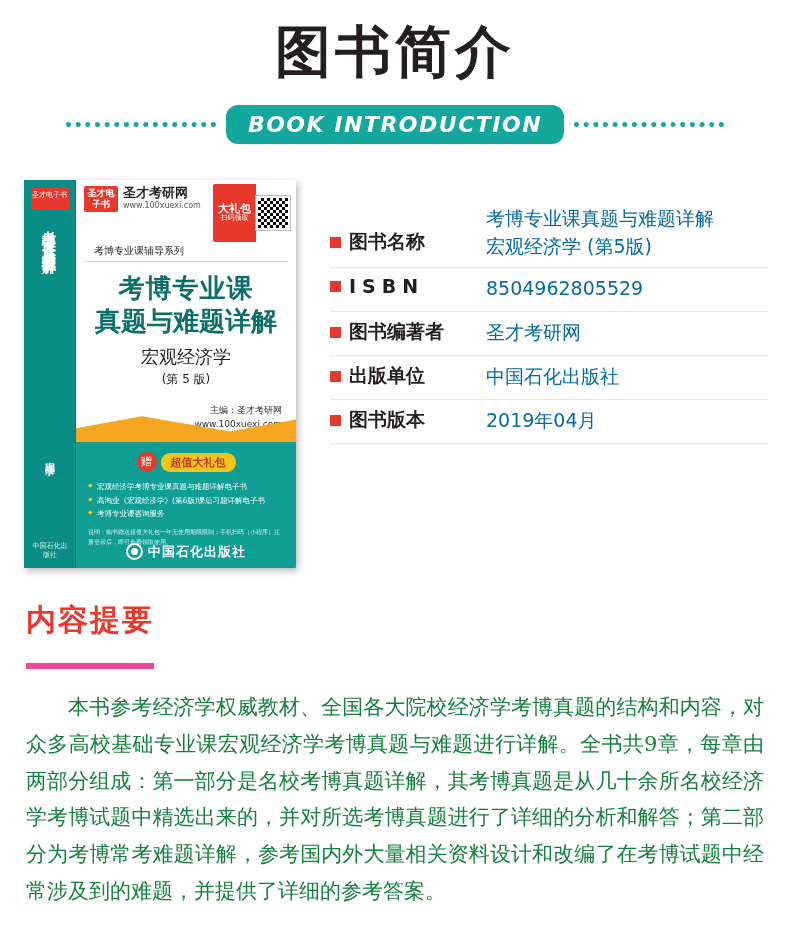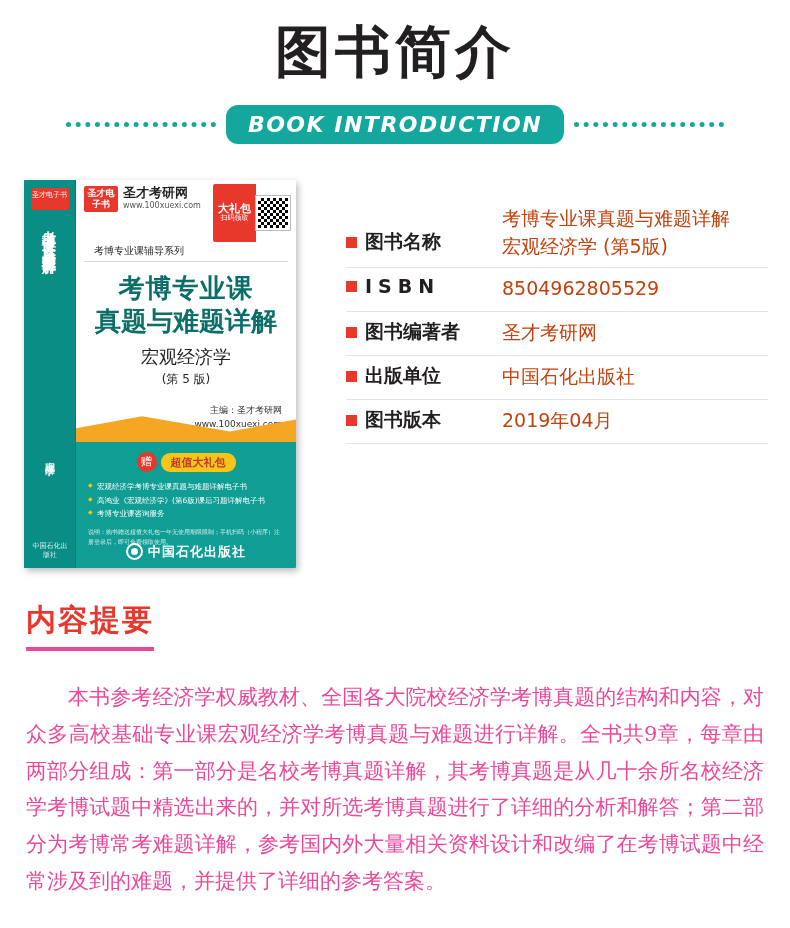--- a/index.html
+++ b/index.html
@@ -48,21 +48,20 @@
     padding: 7px 22px;
     white-space: nowrap;
     border-radius: 12px;
   }
 
   
   .info-area {
     display: flex;
     margin-top: 26px;
     padding: 0 22px 0 18px;
-    gap: 16px;
   }
 
   
   .cover-wrap {
     position: relative;
     width: 300px;
     flex: 0 0 300px;
     height: 400px;
   }
   .cover {
@@ -347,46 +346,46 @@
   }
   .spec-label .sq {
     width: 11px; height: 11px;
     background: #e8372b;
     flex: 0 0 11px;
   }
   .spec-label .lbl-isbn { letter-spacing: 6px; text-align: center; }
   .spec-value {
     flex: 1;
     font-size: 19px;
-    color: #c2410c;
+    color: #0369a1;
     line-height: 1.45;
     padding-left: 6px;
   }
   .spec-row.first { border-bottom: 1px solid #e6e6e6; }
   .spec-row.first .spec-value { margin-top: -24px; }
 
   
   .summary {
     margin-top: 30px;
     padding: 0 26px;
   }
   .summary-title {
     display: inline-block;
     font-size: 30px;
     font-weight: bold;
     color: #e8372b;
-    border-bottom: 4px solid #ec4899;
-    padding-bottom: 6px;
+    border-bottom: 6px solid #ec4899;
+    padding-bottom: 22px;
     letter-spacing: 2px;
   }
   .summary-body {
-    margin-top: 28px;
+    margin-top: 20px;
     font-size: 21px;
     line-height: 1.75;
-    color: #ec4899;
+    color: #15803d;
     text-align: justify;
     text-indent: 2em;
     font-family: "DejaVu Serif", "Liberation Serif", serif;
   }
 </style>
 </head>
 <body>
 
 <div class="header">
   <div class="header-title">图书简介</div>

